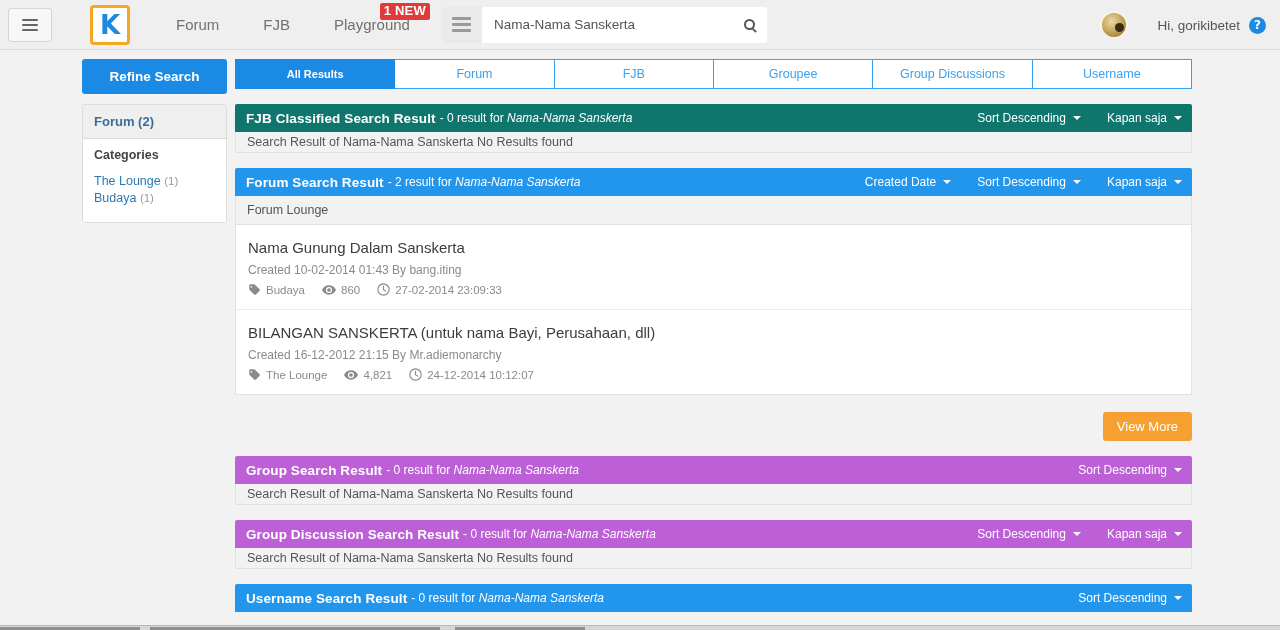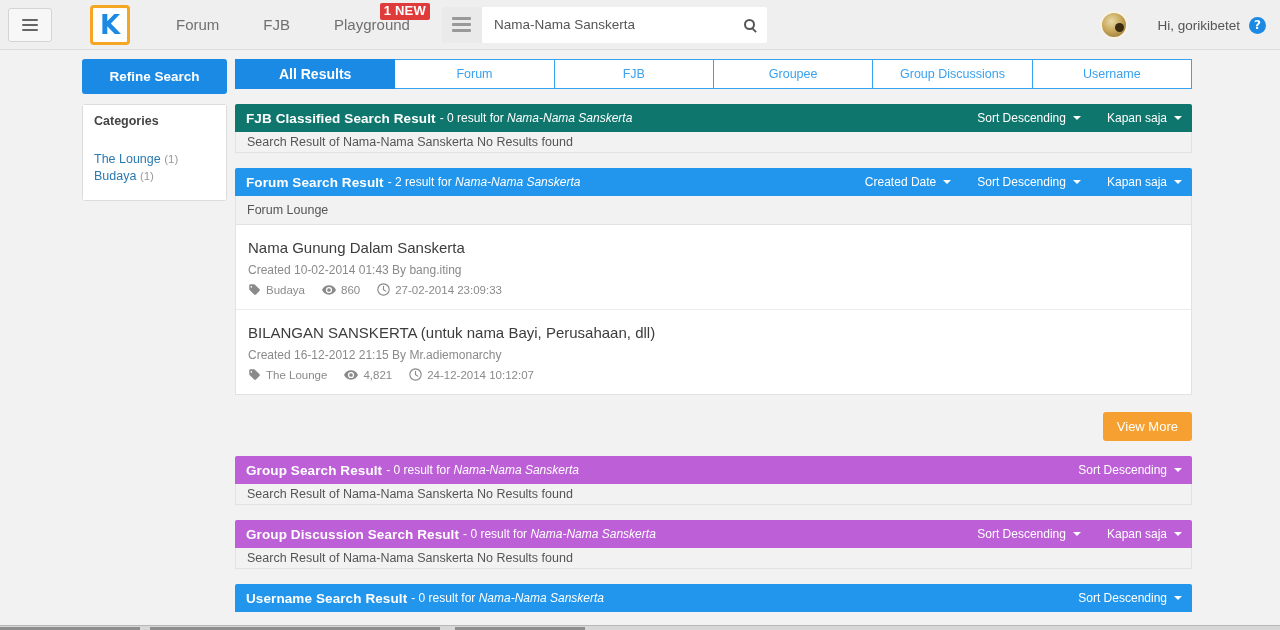--- a/index.html
+++ b/index.html
@@ -111,38 +111,38 @@
   .facet-box {
     margin-top: 10px; background: #fafafa;
     border: 1px solid #dcdcdc; border-radius: 3px;
   }
   .facet-head {
     padding: 9px 11px; font-size: 13px; font-weight: bold; color: #3a6d99;
     background: #efefef; border-bottom: 1px solid #dcdcdc; cursor: pointer;
   }
   .facet-head .cnt { color: #3a6d99; font-weight: bold; }
   .facet-body { padding: 9px 11px 14px; background: #fff; }
-  .facet-title { font-size: 12.5px; font-weight: bold; color: #444; margin-bottom: 24px; }
+  .facet-title { font-size: 12.5px; font-weight: bold; color: #444; margin-bottom: 12px; }
   .facet-link { font-size: 12.5px; color: #2a7ab0; margin-bottom: 3px; cursor: pointer; }
   .facet-link .cnt { color: #999; font-size: 11.5px; }
 
   .content { width: 957px; }
 
   
   .tabs { display: flex; height: 30px; }
   .tab {
     flex: 1; border: 1px solid #38a1f0; border-left: 0;
     background: #fff; color: #38a1f0;
     font-size: 12.5px; display: flex; align-items: center; justify-content: center;
     cursor: pointer;
   }
   .tab:first-child { border-left: 1px solid #1a8ae5; }
   .tab.active {
     background: #1a8ae5; color: #fff; font-weight: bold;
-    border-color: #1a8ae5; font-size: 14px;
+    border-color: #1a8ae5; font-size: 11px;
   }
 
   
   .section { margin-top: 15px; }
   .sec-head {
     height: 28px; display: flex; align-items: center;
     padding: 0 10px 0 11px; color: #fff; border-radius: 2px 2px 0 0;
   }
   .sec-title { font-size: 13.5px; font-weight: bold; letter-spacing: .1px; }
   .sec-sub { font-size: 12px; margin-left: 4px; font-weight: normal; }
@@ -237,20 +237,24 @@
     <div class="user-name">Hi, gorikibetet</div>
     <div class="help-icon">?</div>
   </div>
 </div>
 
 <div class="page">
 
   <div class="sidebar">
     <div class="refine-btn">Refine Search</div>
     <div class="facet-box">
+      <div class="facet-head">
+        <span>Forum</span>
+        <span class="cnt">(2)</span>
+      </div>
       <div class="facet-body">
         <div class="facet-title">Categories</div>
         <div class="facet-link">
           <span>The Lounge</span>
           <span class="cnt">(1)</span>
         </div>
         <div class="facet-link">
           <span>Budaya</span>
           <span class="cnt">(1)</span>
         </div>

